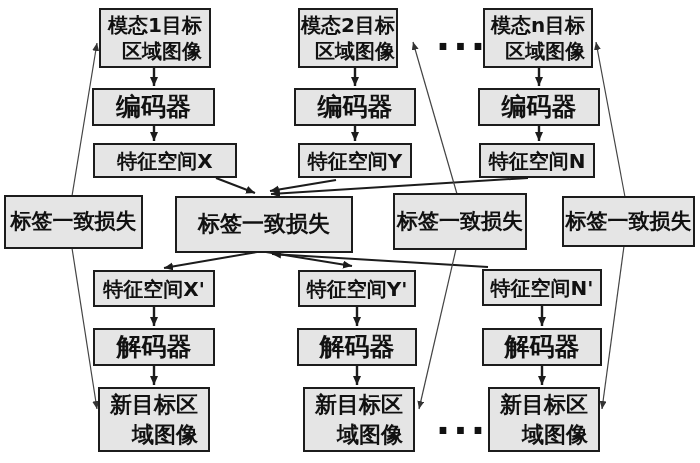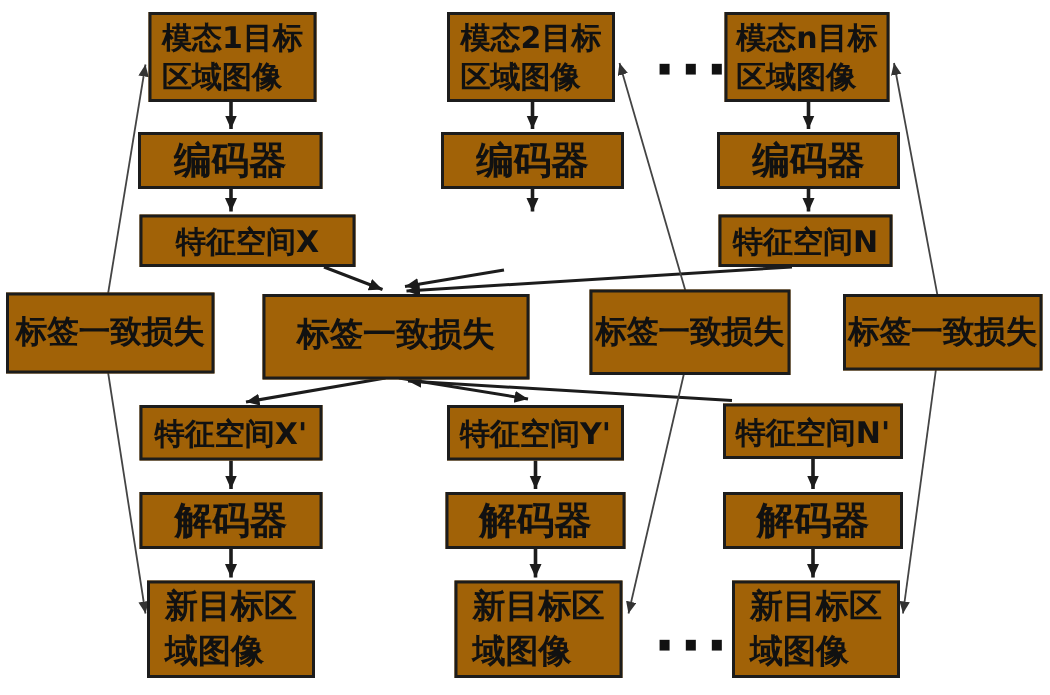--- a/index.html
+++ b/index.html
@@ -2,32 +2,32 @@
 <html><head>
 <meta charset="utf-8">
 <style>
   html,body{margin:0;padding:0;background:#fff;}
   .stage{
     position:relative;width:700px;height:463px;background:#ffffff;overflow:hidden;
     font-family:"DejaVu Sans","Liberation Sans",sans-serif;
   }
   .layer{position:absolute;left:0;top:0;width:700px;height:463px;}
   .box{
-    position:absolute;box-sizing:border-box;background:#a16207;
+    position:absolute;box-sizing:border-box;background:#e5e5e5;
     border:2px solid #1c1c1c;color:#111111;font-weight:700;
     display:flex;align-items:center;justify-content:center;
-    text-align:left;white-space:pre-line;line-height:1.3;
+    text-align:right;white-space:pre-line;line-height:1.3;
   }
   .dots{
     position:absolute;color:#111111;font-weight:700;font-size:38px;
     letter-spacing:3px;text-align:center;line-height:40px;
   }
   
   .n-input1{left:99px;top:8px;width:112px;height:60px;font-size:20px;}
-  .n-input2{left:298px;top:8px;width:112px;height:60px;font-size:20px;}
+  .n-input2{left:298px;top:8px;width:100px;height:60px;font-size:20px;}
   .n-inputn{left:483px;top:8px;width:110px;height:60px;font-size:20px;}
   .n-enc1{left:92px;top:88px;width:123px;height:38px;font-size:25px;}
   .n-enc2{left:294px;top:88px;width:122px;height:38px;font-size:25px;}
   .n-enc3{left:478px;top:88px;width:122px;height:38px;font-size:25px;}
   .n-featx{left:93px;top:143px;width:144px;height:35px;font-size:20px;}
   .n-featy{left:298px;top:143px;width:114px;height:35px;font-size:20px;}
   .n-featn{left:479px;top:143px;width:116px;height:35px;font-size:20px;}
   .n-loss1{left:4px;top:195px;width:139px;height:54px;font-size:21px;}
   .n-cca{left:175px;top:196px;width:178px;height:57px;font-size:22px;}
   .n-loss2{left:393px;top:193px;width:134px;height:57px;font-size:21px;}
@@ -96,20 +96,21 @@
 区域图像</div>
   <div class="box n-inputn">模态n目标
 区域图像</div>
   <div class="dots dots-top">···</div>
 
   <div class="box n-enc1">编码器</div>
   <div class="box n-enc2">编码器</div>
   <div class="box n-enc3">编码器</div>
 
   <div class="box n-featx">特征空间X</div>
+  <div class="box n-featy">特征空间Y</div>
   <div class="box n-featn">特征空间N</div>
 
   <div class="box n-loss1">标签一致损失</div>
   <div class="box n-cca">标签一致损失</div>
   <div class="box n-loss2">标签一致损失</div>
   <div class="box n-loss3">标签一致损失</div>
 
   <div class="box n-featy2">特征空间Y'</div>
   <div class="box n-featx2">特征空间X'</div>
   <div class="box n-featn2">特征空间N'</div>

